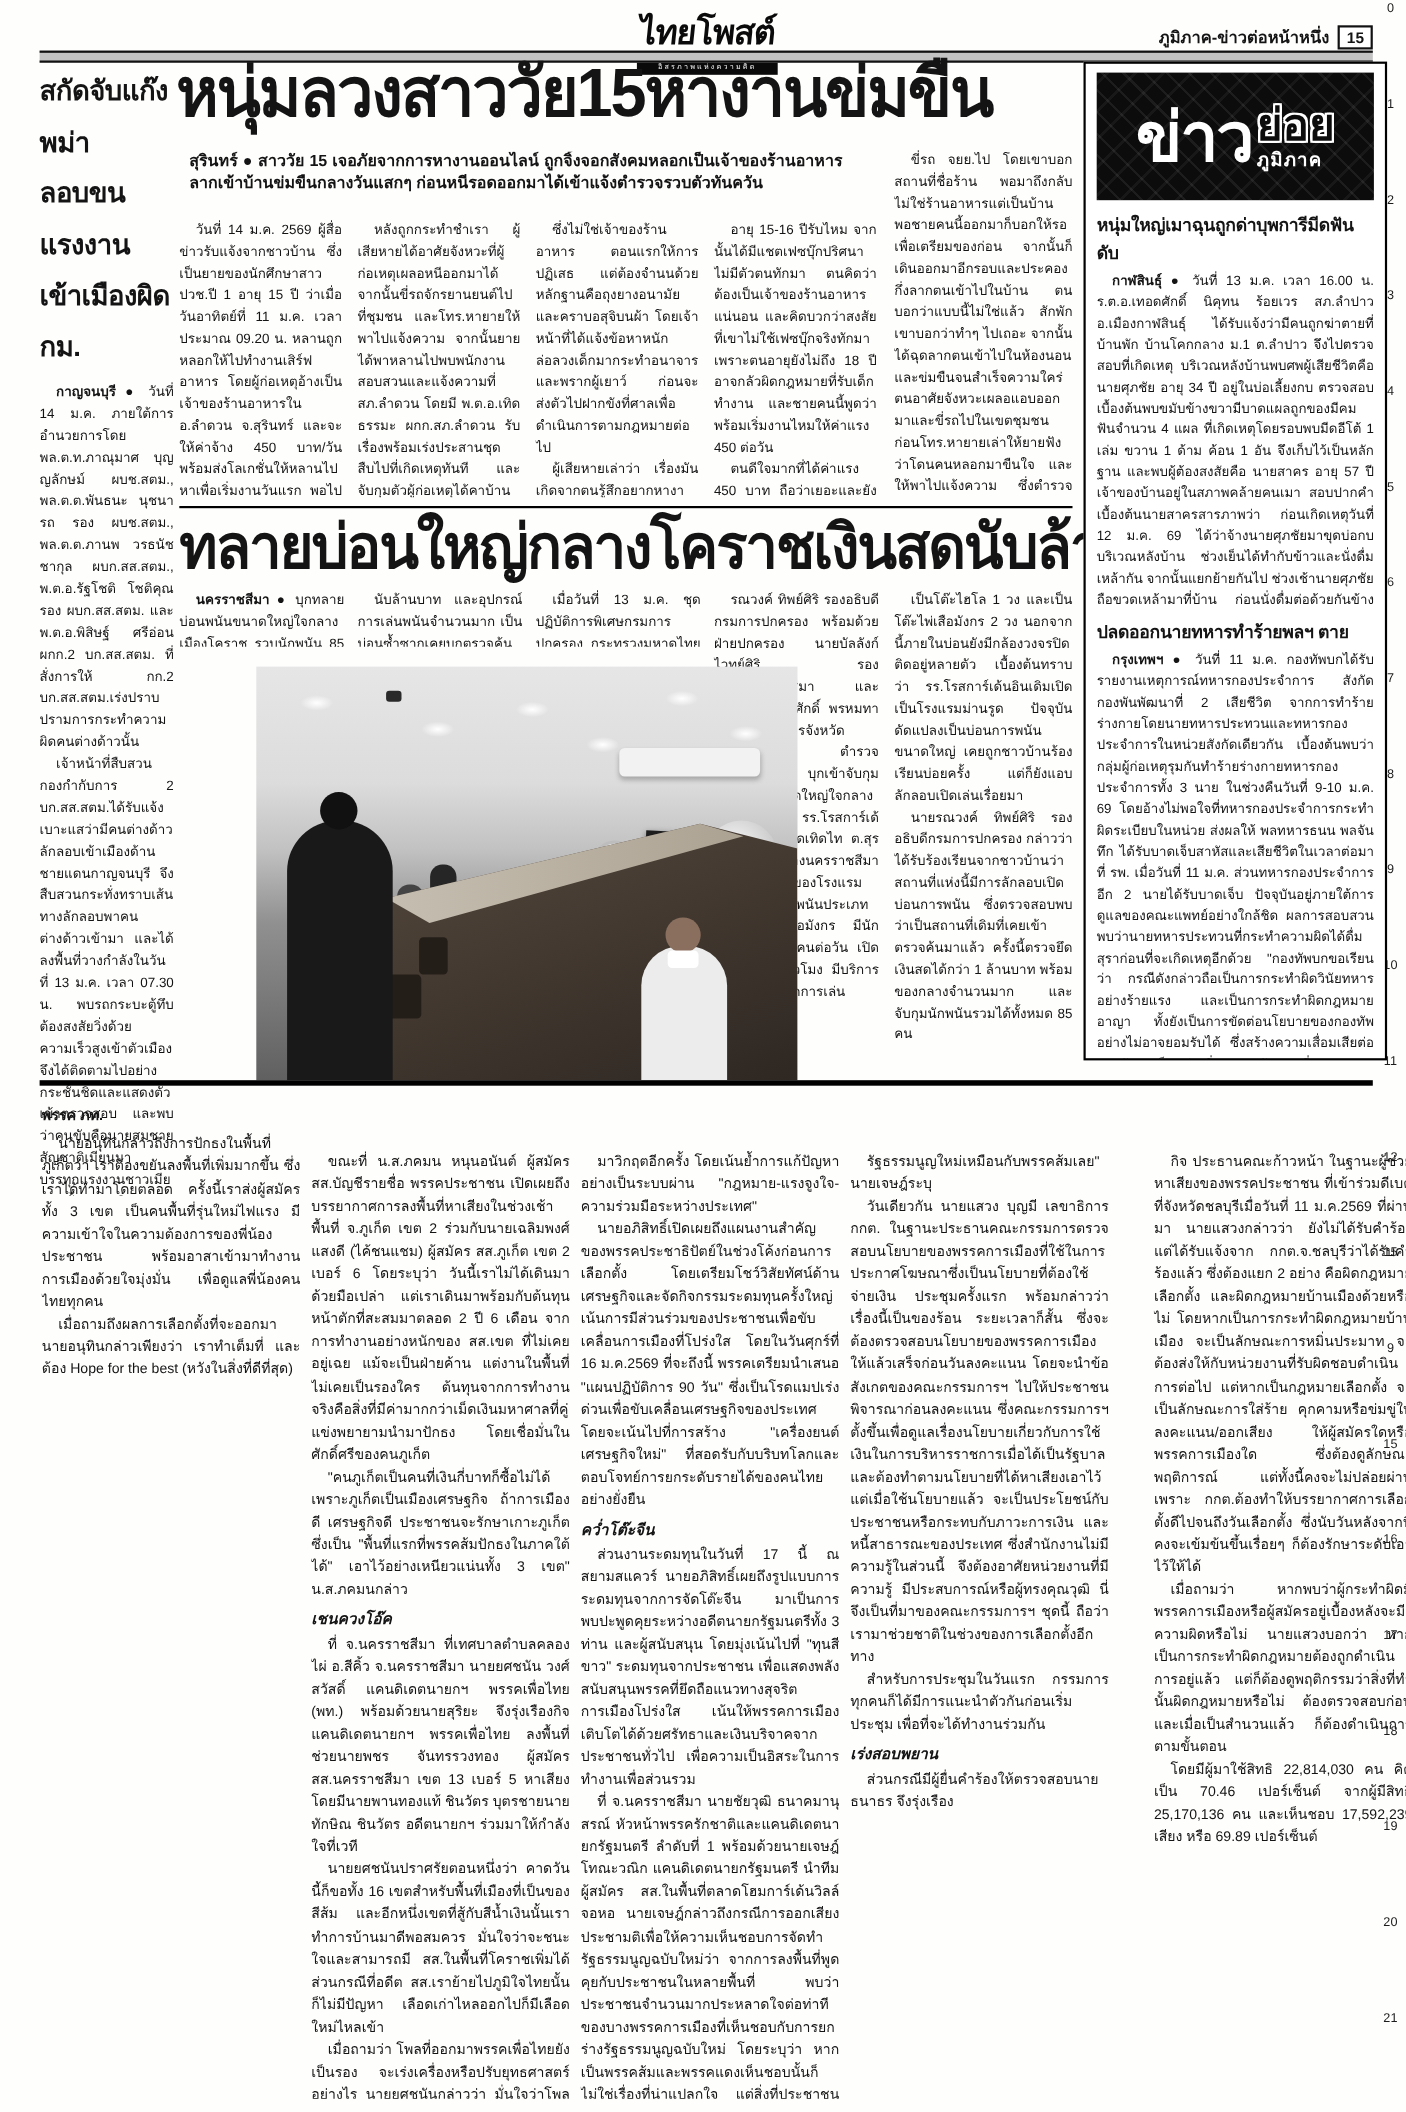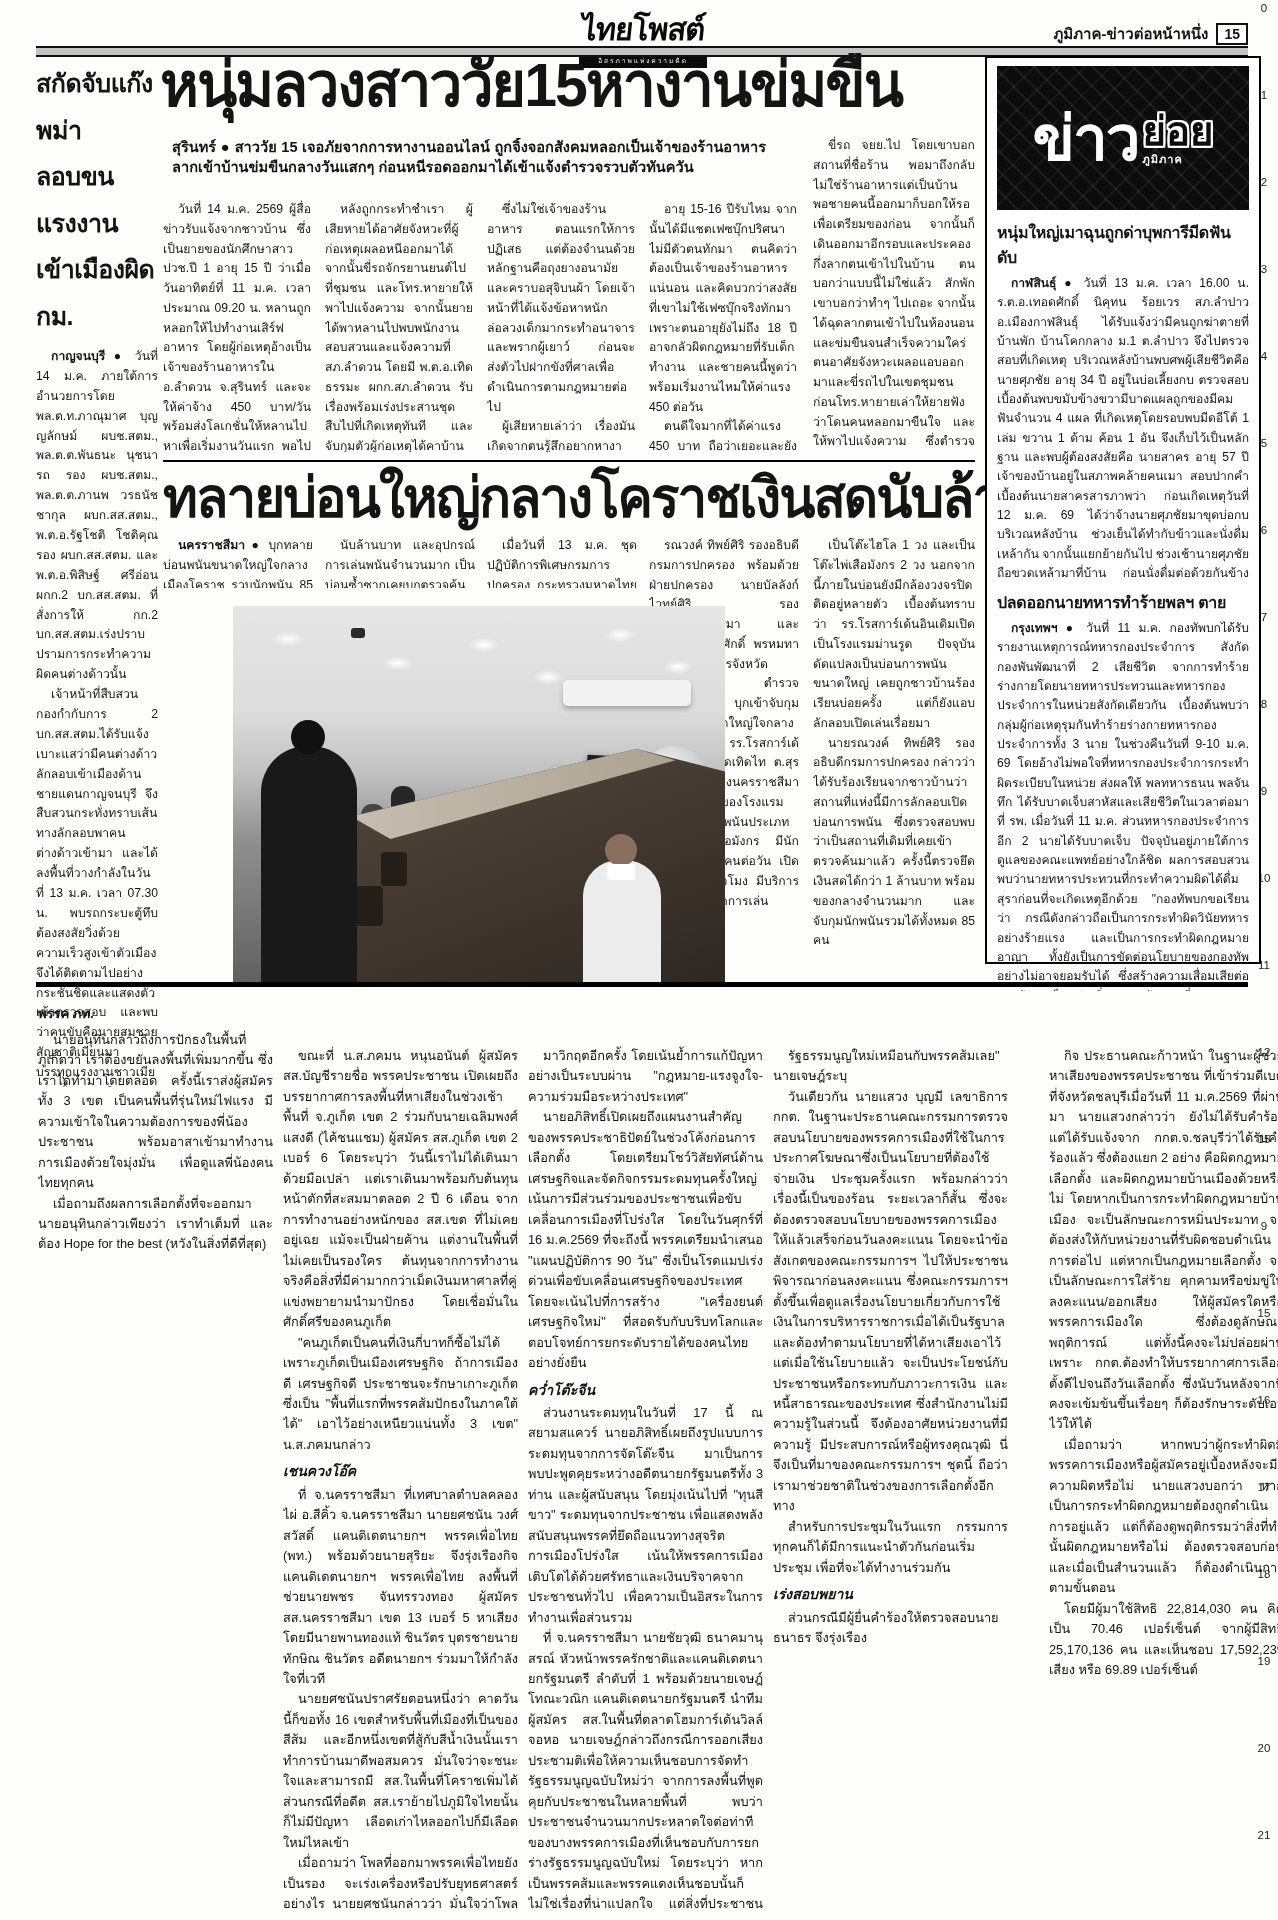--- a/index.html
+++ b/index.html
@@ -62,25 +62,25 @@
   .officer:before{content:"";position:absolute;left:30px;top:-26px;width:34px;height:34px;border-radius:50%;background:#111;}
   .whiteman{right:64px;bottom:0;width:78px;height:122px;border-radius:36px 36px 0 0;background:#ececec;}
   .whiteman:before{content:"";position:absolute;left:22px;top:-26px;width:32px;height:32px;border-radius:50%;background:#8a6f5e;}
   .whiteman:after{content:"";position:absolute;left:24px;top:4px;width:28px;height:16px;background:#fff;border-radius:4px;}
   .table{left:0;top:0;width:100%;height:100%;clip-path:polygon(24% 56%,82% 38%,100% 44%,100% 100%,8% 100%);background:linear-gradient(160deg,#74675a 0%,#51453a 40%,#2e2722 100%);}
   .tabletop{left:0;top:0;width:100%;height:100%;clip-path:polygon(24% 56%,82% 38%,90% 41%,32% 62%);background:linear-gradient(90deg,#cfc8bb,#a89e8e);}
   .stool{width:26px;height:34px;background:#241e19;border-radius:4px;}
   .s1{left:148px;bottom:96px;} .s2{left:120px;bottom:56px;width:30px;height:40px;}
   
   .news-box{left:985px;top:56px;width:276px;height:908px;border:2px solid #000;background:#fff;padding:8px 10px;box-sizing:border-box;}
-  .nb-banner{height:144px;background:#0c0c0c;background-image:repeating-linear-gradient(45deg,rgba(255,255,255,.07) 0 2px,rgba(0,0,0,0) 2px 14px),repeating-linear-gradient(-45deg,rgba(255,255,255,.05) 0 2px,rgba(0,0,0,0) 2px 18px);display:flex;align-items:center;justify-content:center;gap:4px;}
+  .nb-banner{height:116px;background:#0c0c0c;background-image:repeating-linear-gradient(45deg,rgba(255,255,255,.07) 0 2px,rgba(0,0,0,0) 2px 14px),repeating-linear-gradient(-45deg,rgba(255,255,255,.05) 0 2px,rgba(0,0,0,0) 2px 18px);display:flex;align-items:center;justify-content:center;gap:4px;}
   .nb-main{font-size:62px;font-weight:900;color:#fff;letter-spacing:-2px;}
   .nb-right{display:flex;flex-direction:column;align-items:flex-start;line-height:1;}
   .nb-accent{font-size:40px;font-weight:900;color:#0c0c0c;text-shadow:-2px -2px 0 #fff,2px -2px 0 #fff,-2px 2px 0 #fff,2px 2px 0 #fff,0 -2px 0 #fff,0 2px 0 #fff,-2px 0 0 #fff,2px 0 0 #fff;}
-  .nb-sub{font-size:11px;font-weight:800;color:#fff;letter-spacing:1px;margin-top:3px;text-align:center;}
+  .nb-sub{font-size:17px;font-weight:800;color:#fff;letter-spacing:1px;margin-top:3px;text-align:center;}
   .nb-art h3{margin:10px 0 4px;font-size:16px;font-weight:900;letter-spacing:-0.3px;}
   .nb-body{margin:0;font-size:12.1px;line-height:1.6;text-align:justify;text-indent:14px;overflow:hidden;}
   .nb-body b{font-weight:800;}
   #nb-body-0{max-height:306px;} #nb-body-1{max-height:372px;}
   
   .bottom-rule{left:36px;top:982px;width:1212px;height:5px;background:#000;}
   .bcol{top:1046px;width:235px;height:862px;overflow:hidden;font-size:12.8px;line-height:1.6;}
   #bc1{left:38px;top:1000px;height:908px;} #bc2{left:283px;} #bc3{left:528px;} #bc4{left:773px;} #bc5{left:1018px;margin-left:31px;}
   .policy-box{margin:0 14px 10px;border-top:2px solid #000;border-bottom:4px solid #000;padding:8px 0 9px;text-align:center;font-size:20px;font-weight:900;}
 </style>

